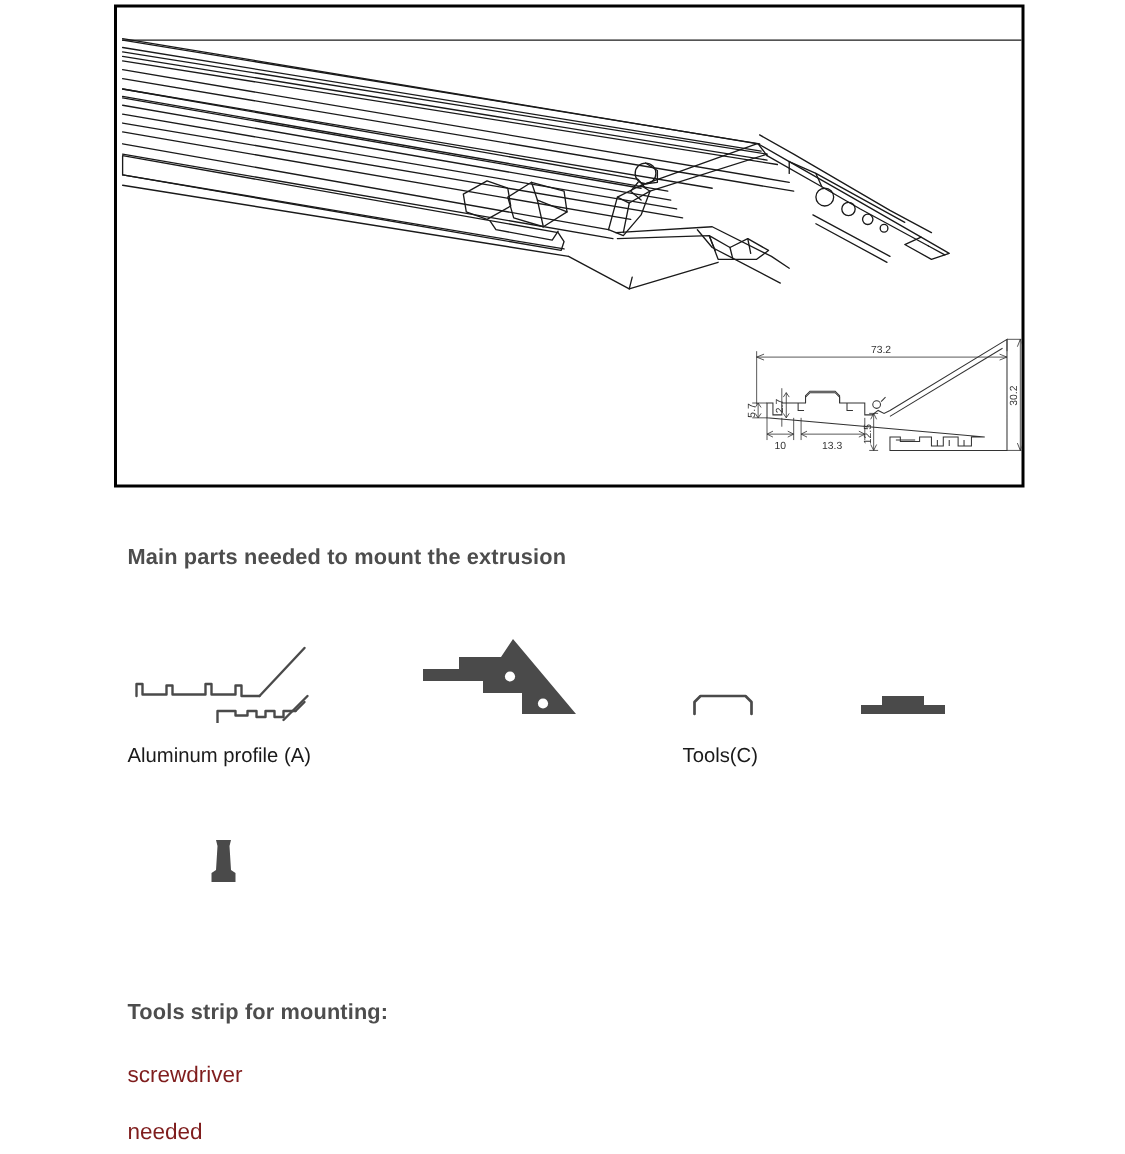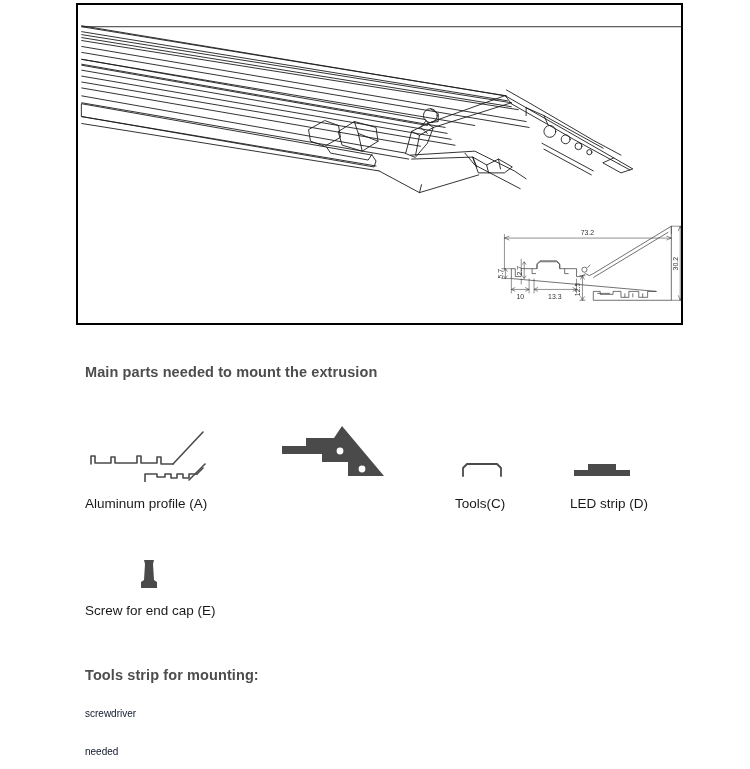--- a/index.html
+++ b/index.html
@@ -101,22 +101,22 @@
     font-size: 13.5px;
     color: #1a1a1a;
     white-space: nowrap;
     padding-top: 12px;
   }
 
   
   .tool-item {
     position: absolute;
     left: 85px;
-    font-size: 10px;
-    color: #0f172a;
+    font-size: 15px;
+    color: #7f1d1d;
     white-space: nowrap;
   }
   #tool-0 { top: 708px; }
   #tool-1 { top: 746px; }
 </style>
 </head>
 <body>
 
 <div class="drawing-panel">
   <svg class="drawing-svg" viewBox="0 0 607 322">
@@ -342,29 +342,27 @@
     </div>
     <div class="part-label">Tools(C)</div>
   </div>
 
   <div class="part" id="part-d">
     <div class="part-art">
       <svg width="70" height="58" viewBox="0 0 70 58">
         <path d="M4 52 L4 46 L18 46 L18 40 L46 40 L46 46 L60 46 L60 52 Z" fill="#4a4a4a" stroke="none"></path>
       </svg>
     </div>
-    <div class="part-label">LED  strip (D)</div>
   </div>
 </div>
 
 <div class="part-screw">
   <div class="part-art">
     <svg width="28" height="34" viewBox="0 0 28 34">
       <path d="M9 2 L19 2 L18 6 L19 22 L22 24 L22 30 L6 30 L6 24 L9 22 L10 6 Z" fill="#4a4a4a" stroke="none"></path>
     </svg>
   </div>
-  <div class="part-label">Screw for end cap  (E)</div>
 </div>
 
 <div class="section-heading" id="heading-tools">Tools strip for mounting:</div>
 
 <div class="tool-item" id="tool-0">screwdriver</div>
 <div class="tool-item" id="tool-1">needed</div>
 
 </body></html>

